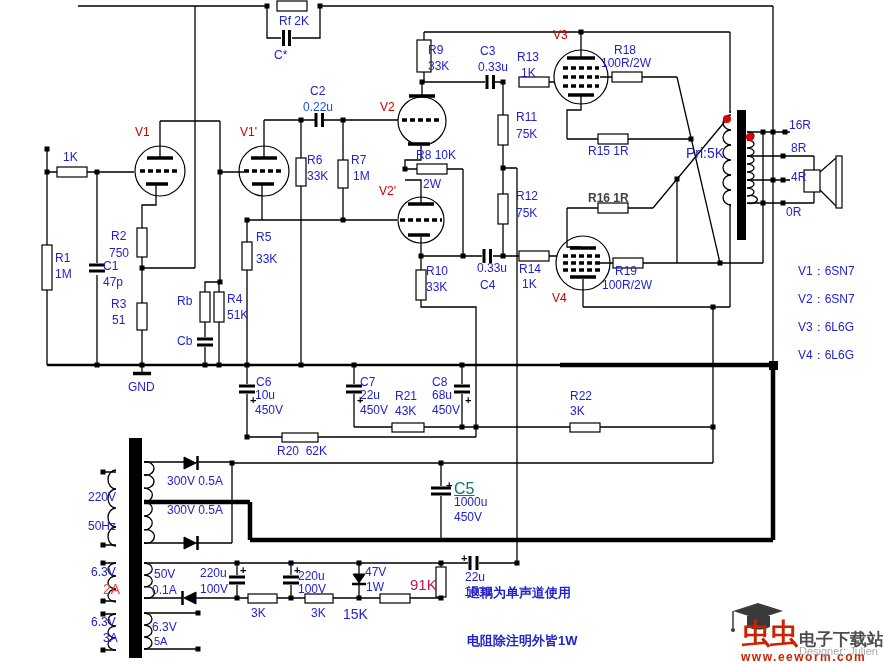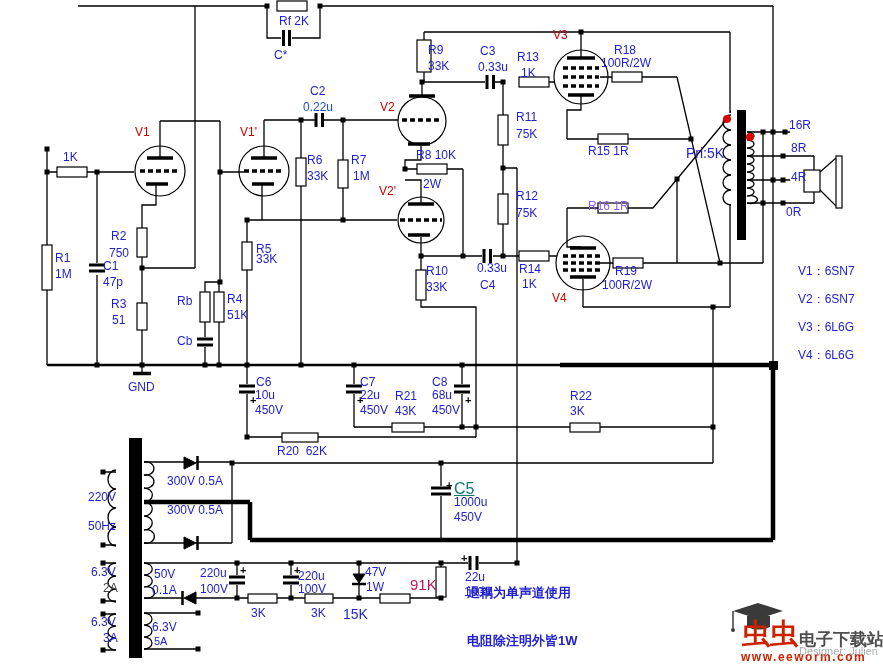--- a/index.html
+++ b/index.html
@@ -218,21 +218,21 @@
       <span style="left: 103px; top: 276px; color: rgb(34, 34, 204); font-size: 12px;">47p</span>
       <span style="left: 111px; top: 230px; color: rgb(34, 34, 204); font-size: 12px;">R2</span>
       <span style="left: 109px; top: 247px; color: rgb(34, 34, 204); font-size: 12px;">750</span>
       <span style="left: 111px; top: 298px; color: rgb(34, 34, 204); font-size: 12px;">R3</span>
       <span style="left: 112px; top: 314px; color: rgb(34, 34, 204); font-size: 12px;">51</span>
       <span style="left: 128px; top: 381px; color: rgb(34, 34, 204); font-size: 12px;">GND</span>
       <span style="left: 177px; top: 295px; color: rgb(34, 34, 204); font-size: 12px;">Rb</span>
       <span style="left: 177px; top: 335px; color: rgb(34, 34, 204); font-size: 12px;">Cb</span>
       <span style="left: 227px; top: 293px; color: rgb(34, 34, 204); font-size: 12px;">R4</span>
       <span style="left: 227px; top: 309px; color: rgb(34, 34, 204); font-size: 12px;">51K</span>
-      <span style="left: 256px; top: 243px; color: rgb(34, 34, 204); font-size: 12px;">R5</span>
+      <span style="left: 256px; top: 231px; color: rgb(34, 34, 204); font-size: 12px;">R5</span>
       <span style="left: 256px; top: 253px; color: rgb(34, 34, 204); font-size: 12px;">33K</span>
       <span style="left: 135px; top: 126px; color: rgb(204, 0, 0); font-size: 12px;">V1</span>
       <span style="left: 240px; top: 126px; color: rgb(204, 0, 0); font-size: 12px;">V1'</span>
       <span style="left: 310px; top: 85px; color: rgb(34, 34, 204); font-size: 12px;">C2</span>
       <span style="left: 303px; top: 101px; color: #1d4ed8; font-size: 12px;">0.22u</span>
       <span style="left: 307px; top: 154px; color: rgb(34, 34, 204); font-size: 12px;">R6</span>
       <span style="left: 307px; top: 170px; color: rgb(34, 34, 204); font-size: 12px;">33K</span>
       <span style="left: 351px; top: 154px; color: rgb(34, 34, 204); font-size: 12px;">R7</span>
       <span style="left: 353px; top: 170px; color: rgb(34, 34, 204); font-size: 12px;">1M</span>
       <span style="left: 380px; top: 101px; color: rgb(204, 0, 0); font-size: 12px;">V2</span>
@@ -246,21 +246,21 @@
       <span style="left: 517px; top: 51px; color: rgb(34, 34, 204); font-size: 12px;">R13</span>
       <span style="left: 521px; top: 67px; color: rgb(34, 34, 204); font-size: 12px;">1K</span>
       <span style="left: 553px; top: 29px; color: rgb(204, 0, 0); font-size: 12px;">V3</span>
       <span style="left: 614px; top: 44px; color: rgb(34, 34, 204); font-size: 12px;">R18</span>
       <span style="left: 601px; top: 57px; color: rgb(34, 34, 204); font-size: 12px;">100R/2W</span>
       <span style="left: 516px; top: 111px; color: rgb(34, 34, 204); font-size: 12px;">R11</span>
       <span style="left: 516px; top: 128px; color: rgb(34, 34, 204); font-size: 12px;">75K</span>
       <span style="left: 516px; top: 190px; color: rgb(34, 34, 204); font-size: 12px;">R12</span>
       <span style="left: 516px; top: 207px; color: rgb(34, 34, 204); font-size: 12px;">75K</span>
       <span style="left: 588px; top: 145px; color: rgb(34, 34, 204); font-size: 12px;">R15 1R</span>
-      <span style="left: 588px; top: 200px; color: #8b5cf6; font-size: 12px;">R16 1R</span>
+      <span style="left: 588px; top: 192px; color: #404040; font-size: 12px; font-weight: bold;">R16 1R</span>
       <span style="left: 686px; top: 146px; color: rgb(34, 34, 204); font-size: 14px;">Pri:5K</span>
       <span style="left: 789px; top: 119px; color: rgb(34, 34, 204); font-size: 12px;">16R</span>
       <span style="left: 791px; top: 142px; color: rgb(34, 34, 204); font-size: 12px;">8R</span>
       <span style="left: 791px; top: 171px; color: rgb(34, 34, 204); font-size: 12px;">4R</span>
       <span style="left: 786px; top: 206px; color: rgb(34, 34, 204); font-size: 12px;">0R</span>
       <span style="left: 426px; top: 265px; color: rgb(34, 34, 204); font-size: 12px;">R10</span>
       <span style="left: 426px; top: 281px; color: rgb(34, 34, 204); font-size: 12px;">33K</span>
       <span style="left: 477px; top: 262px; color: rgb(34, 34, 204); font-size: 12px;">0.33u</span>
       <span style="left: 480px; top: 279px; color: rgb(34, 34, 204); font-size: 12px;">C4</span>
       <span style="left: 519px; top: 263px; color: rgb(34, 34, 204); font-size: 12px;">R14</span>
@@ -287,21 +287,21 @@
       <span style="left: 570px; top: 405px; color: rgb(34, 34, 204); font-size: 12px;">3K</span>
       <span style="left: 277px; top: 445px; color: rgb(34, 34, 204); font-size: 12px;">R20  62K</span>
       <span style="left: 88px; top: 491px; color: rgb(34, 34, 204); font-size: 12px;">220V</span>
       <span style="left: 88px; top: 520px; color: rgb(34, 34, 204); font-size: 12px;">50Hz</span>
       <span style="left: 167px; top: 475px; color: rgb(34, 34, 204); font-size: 12px;">300V 0.5A</span>
       <span style="left: 167px; top: 504px; color: rgb(34, 34, 204); font-size: 12px;">300V 0.5A</span>
       <span style="left: 454px; top: 481px; color: #0f766e; font-size: 16px; text-decoration: underline;">C5</span>
       <span style="left: 454px; top: 496px; color: rgb(34, 34, 204); font-size: 12px;">1000u</span>
       <span style="left: 454px; top: 511px; color: rgb(34, 34, 204); font-size: 12px;">450V</span>
       <span style="left: 91px; top: 566px; color: rgb(34, 34, 204); font-size: 12px;">6.3V</span>
-      <span style="left: 103px; top: 582px; color: #404040; font-size: 12px;">2A</span>
+      <span style="left: 103px; top: 582px; color: #ef4444; font-size: 14px;">2A</span>
       <span style="left: 91px; top: 616px; color: rgb(34, 34, 204); font-size: 12px;">6.3V</span>
       <span style="left: 103px; top: 632px; color: rgb(34, 34, 204); font-size: 12px;">3A</span>
       <span style="left: 154px; top: 568px; color: rgb(34, 34, 204); font-size: 12px;">50V</span>
       <span style="left: 152px; top: 584px; color: rgb(34, 34, 204); font-size: 12px;">0.1A</span>
       <span style="left: 200px; top: 567px; color: rgb(34, 34, 204); font-size: 12px;">220u</span>
       <span style="left: 200px; top: 583px; color: rgb(34, 34, 204); font-size: 12px;">100V</span>
       <span style="left: 251px; top: 607px; color: rgb(34, 34, 204); font-size: 12px;">3K</span>
       <span style="left: 298px; top: 570px; color: rgb(34, 34, 204); font-size: 12px;">220u</span>
       <span style="left: 298px; top: 583px; color: rgb(34, 34, 204); font-size: 12px;">100V</span>
       <span style="left: 311px; top: 607px; color: rgb(34, 34, 204); font-size: 12px;">3K</span>

